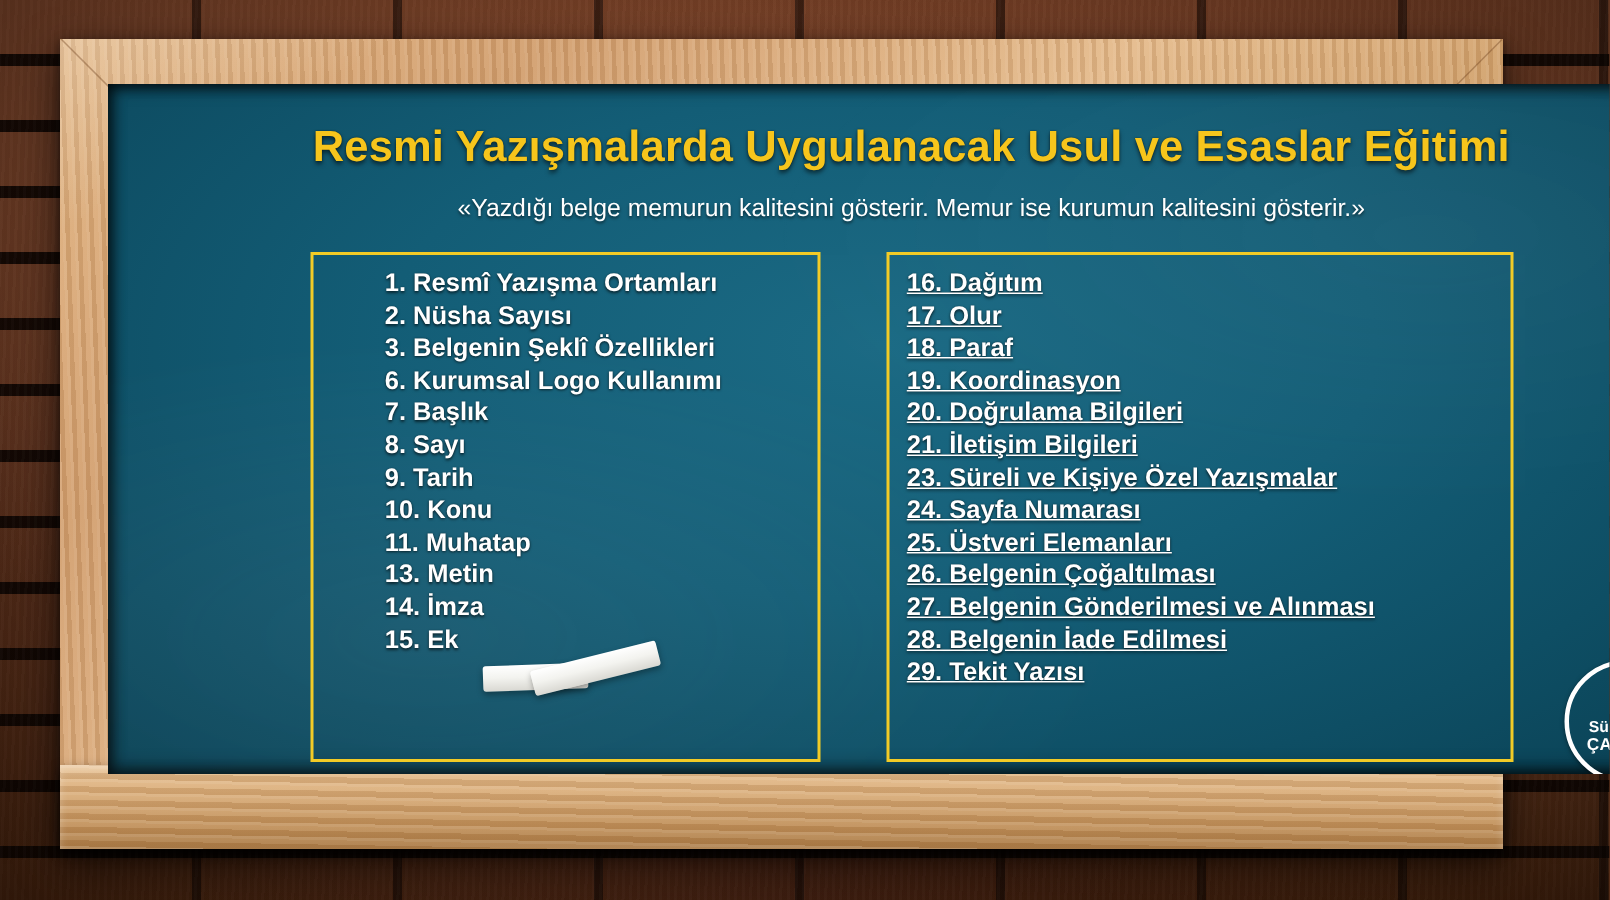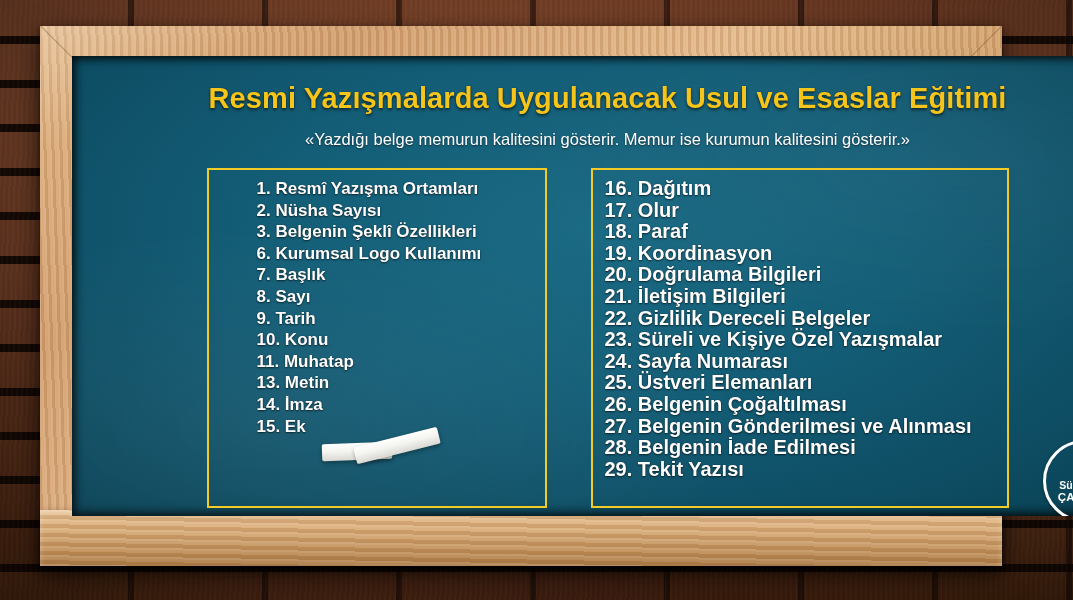--- a/index.html
+++ b/index.html
@@ -147,21 +147,21 @@
   .listbox.right{ width:418px; }
   .listbox ol{ list-style:none; }
   .listbox li{
     color:#ffffff;
     font-weight:bold;
     font-size:17px;
     line-height:21.6px;
     white-space:nowrap;
     text-shadow:0 1px 2px rgba(0,0,0,.6), 0 0 1px rgba(0,0,0,.45);
   }
-  .listbox.right li{ font-size:20px; }
+  .listbox.right li{ font-size:17px;text-decoration:underline; }
 
   
   .logo{
     position:absolute; right:18px; bottom:-6px;
     width:82px; height:82px;
     border-radius:50%;
     border:3px solid #ffffff;
     display:flex; flex-direction:column;
     align-items:center; justify-content:center;
     color:#ffffff;
@@ -213,21 +213,20 @@
     </div>
 
     <div class="listbox right">
       <ol>
         <li>16. Dağıtım</li>
         <li>17. Olur</li>
         <li>18. Paraf</li>
         <li>19. Koordinasyon</li>
         <li>20. Doğrulama Bilgileri</li>
         <li>21. İletişim Bilgileri</li>
-        <li>22. Gizlilik Dereceli Belgeler</li>
         <li>23. Süreli ve Kişiye Özel Yazışmalar</li>
         <li>24. Sayfa Numarası</li>
         <li>25. Üstveri Elemanları</li>
         <li>26. Belgenin Çoğaltılması</li>
         <li>27. Belgenin Gönderilmesi ve Alınması</li>
         <li>28. Belgenin İade Edilmesi</li>
         <li>29. Tekit Yazısı</li>
       </ol>
     </div>
 

